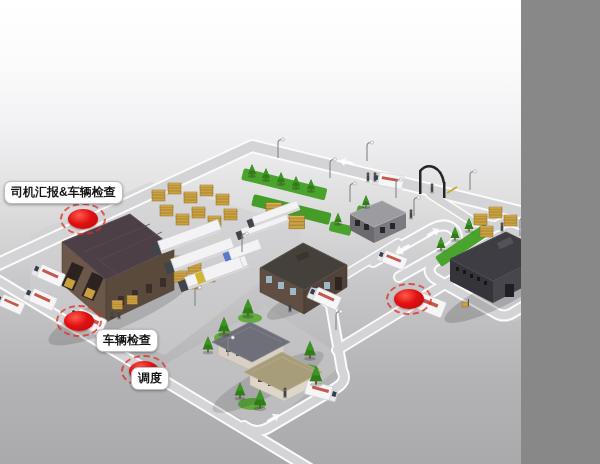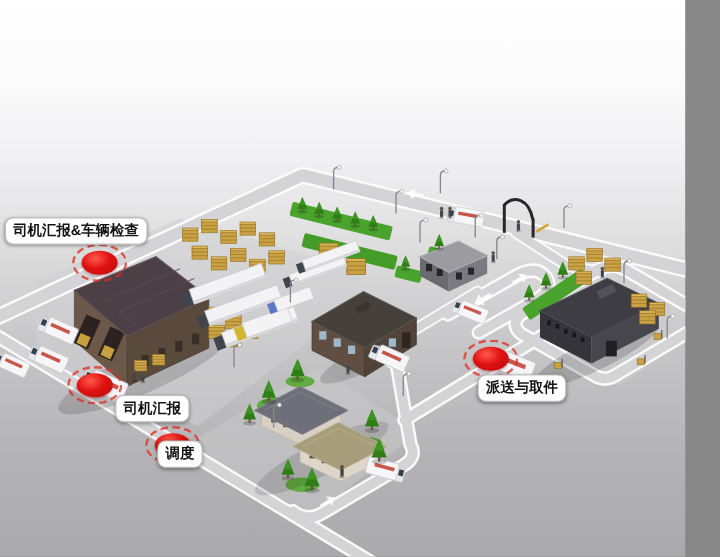--- a/index.html
+++ b/index.html
@@ -1,17 +1,17 @@
 <!DOCTYPE html>
 <html><head>
 <meta charset="utf-8">
 <style>
   html,body{margin:0;padding:0;background:#888;}
   .stage{
-    position:relative;width:571px;height:464px;overflow:hidden;
+    position:relative;width:521px;height:464px;overflow:hidden;
     font-family:"Liberation Sans",sans-serif;
     background:linear-gradient(180deg,#ffffff 0%,#fbfbfc 14%,#f1f1f3 28%,#dededf 44%,#c6c6c8 62%,#b3b3b5 82%,#aaaaac 100%);
   }
   .stage svg{position:absolute;left:0;top:0;}
   .label{
     position:absolute;background:#ffffff;border:1px solid #bdbdbd;border-radius:7px;
     padding:3px 6px;font-size:12px;font-weight:bold;color:#141414;line-height:1.25;
     white-space:nowrap;box-shadow:0 1px 3px rgba(0,0,0,.35);z-index:20;
   }
   .marker{position:absolute;width:46px;height:32px;z-index:15;cursor:pointer;}
@@ -321,17 +321,16 @@
 <div class="marker" style="left:121px;top:355px;">
   <div class="ring"></div>
   <div class="core"></div>
 </div>
 <div class="marker" style="left:386px;top:283px;">
   <div class="ring"></div>
   <div class="core"></div>
 </div>
 
 <div class="label" style="left:4px;top:181px;">司机汇报&amp;车辆检查</div>
-<div class="label" style="left:96px;top:329px;">司机汇报</div>
+<div class="label" style="left:96px;top:329px;">车辆检查</div>
 <div class="label" style="left:131px;top:367px;">调度</div>
-<div class="label" style="left:398px;top:312px;">派送与取件</div>
 
 </div>
 
 </body></html>

